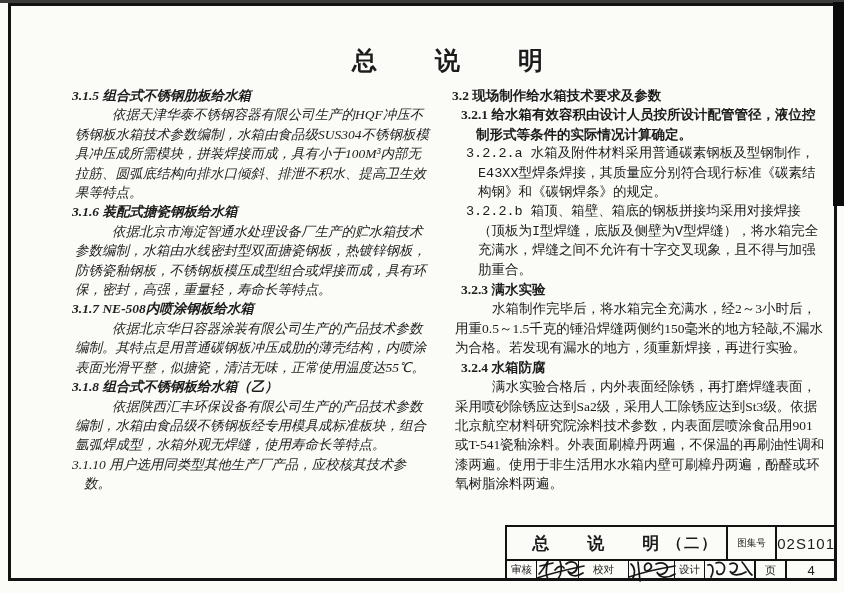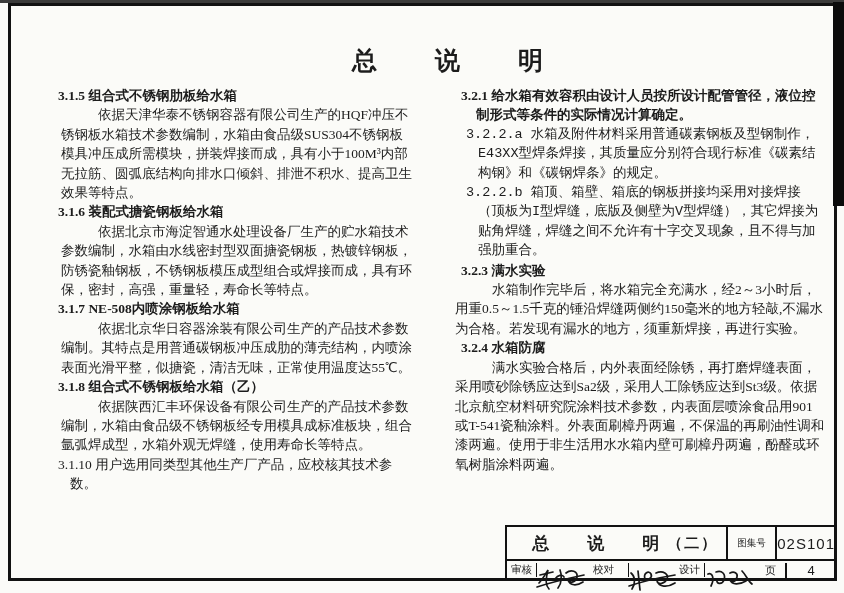--- a/index.html
+++ b/index.html
@@ -32,37 +32,37 @@
     position:absolute;left:352px;top:44px;
     font-size:25px;font-weight:bold;
     letter-spacing:58px;white-space:nowrap;
     color:var(--ink);
   }
   .col{
     position:absolute;top:86px;
     font-size:13.5px;line-height:19.4px;
   }
   .col p{margin:0;}
-  #col-left{left:58px;width:358px;}
+  #col-left{left:72px;width:358px;font-style:italic;}
   #col-right{left:452px;width:374px;}
   .h{font-weight:bold;}
   .para{margin-left:3px !important;text-indent:10px;}
   .hang{padding-left:12px;text-indent:-12px;}
   .l1{margin-left:9px !important;padding-left:15px;text-indent:-15px;font-weight:bold;}
   .l2{margin-left:14px !important;padding-left:12px;text-indent:-12px;font-family:Liberation Mono, monospace;}
 
   
   .tb{
     position:absolute;left:505px;top:525px;width:332px;height:56px;
     box-sizing:border-box;border:2px solid var(--frame);
     background:transparent;
   }
   .tb-row{display:flex;box-sizing:border-box;}
   .tb-r1{height:32px;}
-  .tb-r2{height:20px;border-top:2px solid var(--frame);align-items:center;}
+  .tb-r2{height:20px;border-top:2px solid var(--frame);}
   .tb-cell{
     box-sizing:border-box;display:flex;align-items:center;justify-content:center;
     position:relative;overflow:visible;
   }
   .bdr2{border-right:2px solid var(--frame);}
   .bdr1{border-right:1px solid var(--frame);}
   .tb-title{width:231px;}
   .tb-title .main{font-size:17px;font-weight:bold;letter-spacing:38px;margin-right:-38px;text-indent:18px;}
   .tb-title .suffix{font-size:15px;font-weight:bold;letter-spacing:2px;margin-left:8px;}
   .tb-atlas-label{width:52px;font-size:9.5px;letter-spacing:0;}
@@ -94,23 +94,24 @@
       <p class="para">　　依据天津华泰不锈钢容器有限公司生产的HQF冲压不锈钢板水箱技术参数编制，水箱由食品级SUS304不锈钢板模具冲压成所需模块，拼装焊接而成，具有小于100M³内部无拉筋、圆弧底结构向排水口倾斜、排泄不积水、提高卫生效果等特点。</p>
       <p class="h">3.1.6 装配式搪瓷钢板给水箱</p>
       <p class="para">　　依据北京市海淀智通水处理设备厂生产的贮水箱技术参数编制，水箱由水线密封型双面搪瓷钢板，热镀锌钢板，防锈瓷釉钢板，不锈钢板模压成型组合或焊接而成，具有环保，密封，高强，重量轻，寿命长等特点。</p>
       <p class="h">3.1.7 NE-508内喷涂钢板给水箱</p>
       <p class="para">　　依据北京华日容器涂装有限公司生产的产品技术参数编制。其特点是用普通碳钢板冲压成肋的薄壳结构，内喷涂表面光滑平整，似搪瓷，清洁无味，正常使用温度达55℃。</p>
       <p class="h">3.1.8 组合式不锈钢板给水箱（乙）</p>
       <p class="para">　　依据陕西汇丰环保设备有限公司生产的产品技术参数编制，水箱由食品级不锈钢板经专用模具成标准板块，组合氩弧焊成型，水箱外观无焊缝，使用寿命长等特点。</p>
       <p class="hang">3.1.10 用户选用同类型其他生产厂产品，应校核其技术参数。</p>
     </div>
   <div class="col" id="col-right">
+      <p class="h">3.2 现场制作给水箱技术要求及参数</p>
       <p class="l1">3.2.1 给水箱有效容积由设计人员按所设计配管管径，液位控制形式等条件的实际情况计算确定。</p>
       <p class="l2">3.2.2.a 水箱及附件材料采用普通碳素钢板及型钢制作，E43XX型焊条焊接，其质量应分别符合现行标准《碳素结构钢》和《碳钢焊条》的规定。</p>
-      <p class="l2">3.2.2.b 箱顶、箱壁、箱底的钢板拼接均采用对接焊接（顶板为I型焊缝，底版及侧壁为V型焊缝），其它焊接为贴角焊缝，焊缝之间不允许有十字交叉现象，且不得与加强肋重合。</p>
+      <p class="l2">3.2.2.b 箱顶、箱壁、箱底的钢板拼接均采用对接焊接（顶板为I型焊缝，底版及侧壁为V型焊缝），将水箱完全充满水，焊缝之间不允许有十字交叉现象，且不得与加强肋重合。</p>
       <p class="l1">3.2.3 满水实验</p>
       <p class="para">　　水箱制作完毕后，将水箱完全充满水，经2～3小时后，用重0.5～1.5千克的锤沿焊缝两侧约150毫米的地方轻敲,不漏水为合格。若发现有漏水的地方，须重新焊接，再进行实验。</p>
       <p class="l1">3.2.4 水箱防腐</p>
       <p class="para">　　满水实验合格后，内外表面经除锈，再打磨焊缝表面，采用喷砂除锈应达到Sa2级，采用人工除锈应达到St3级。依据北京航空材料研究院涂料技术参数，内表面层喷涂食品用901或T-541瓷釉涂料。外表面刷樟丹两遍，不保温的再刷油性调和漆两遍。使用于非生活用水水箱内壁可刷樟丹两遍，酚醛或环氧树脂涂料两遍。</p>
     </div>
 
   <div class="tb">
     <div class="tb-row tb-r1">
       <div class="tb-cell tb-title bdr2">
         <span class="main">总说明</span>

